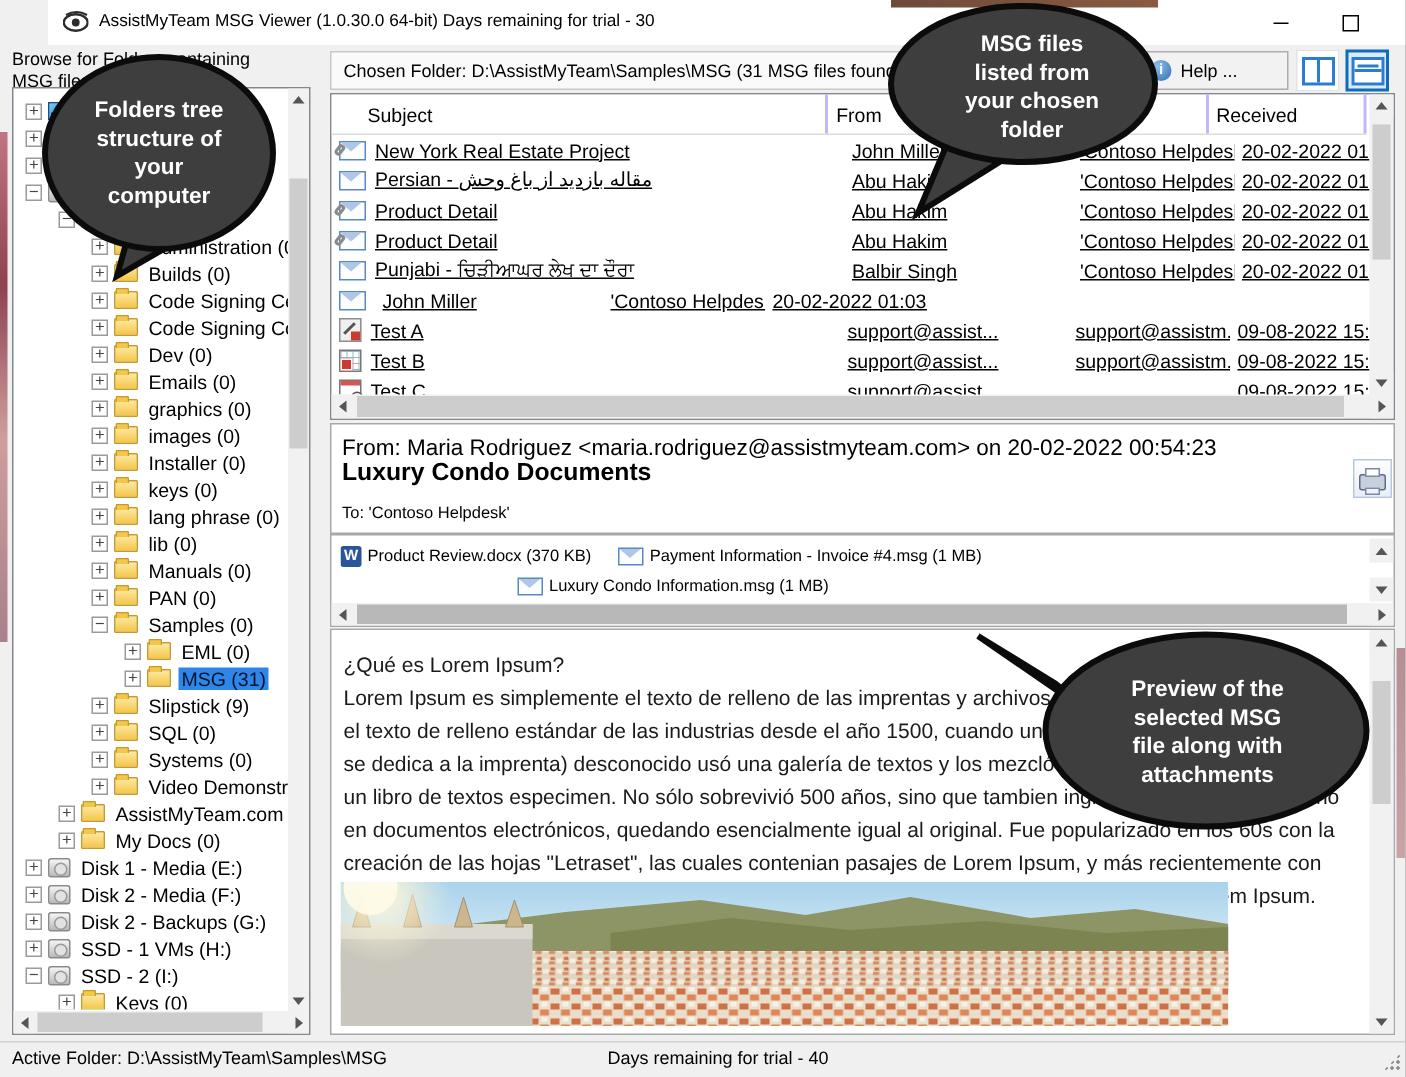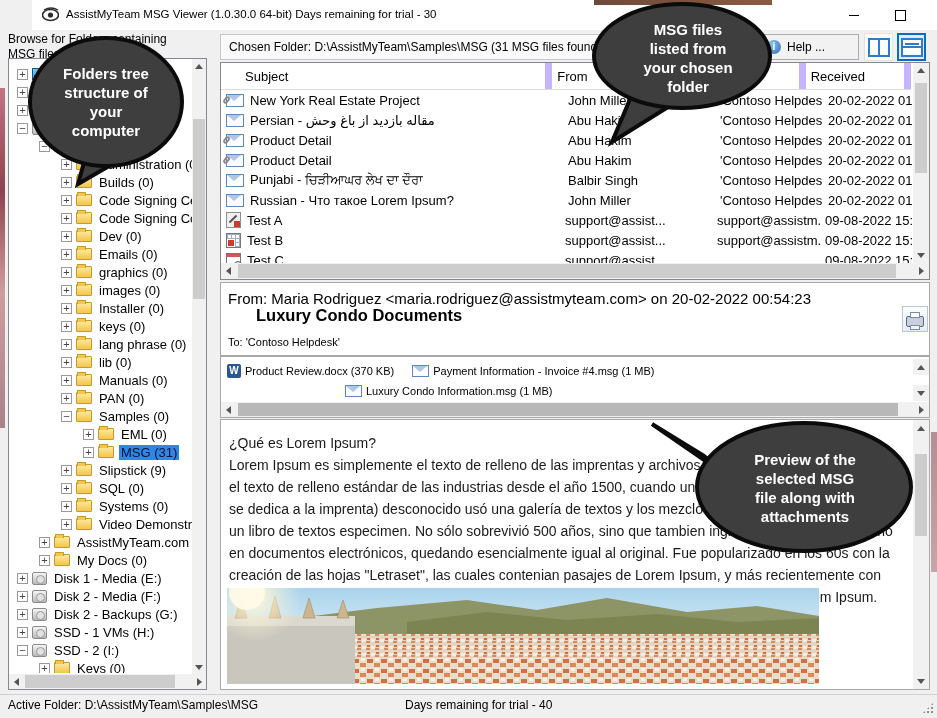--- a/index.html
+++ b/index.html
@@ -59,22 +59,22 @@
   .sb-btn{position:absolute;display:flex;align-items:center;justify-content:center;background:#f1f1f1;}
   .thumb{position:absolute;background:#cdcdcd;}
   .tri-up{width:0;height:0;border-left:4px solid transparent;border-right:4px solid transparent;border-bottom:5px solid #555;}
   .tri-down{width:0;height:0;border-left:4px solid transparent;border-right:4px solid transparent;border-top:5px solid #555;}
   .tri-left{width:0;height:0;border-top:4px solid transparent;border-bottom:4px solid transparent;border-right:5px solid #555;}
   .tri-right{width:0;height:0;border-top:4px solid transparent;border-bottom:4px solid transparent;border-left:5px solid #555;}
 
   
   .msg-list{left:220px;top:62px;width:710px;height:218px;background:#fff;border:1px solid #828790;box-sizing:border-box;overflow:hidden;}
   .list-header{position:absolute;left:0;top:0;width:690px;height:26px;display:flex;background:#fff;border-bottom:1px solid #dcdcdc;font-size:13px;color:#000;align-items:center;}
-  .hcell{height:100%;display:flex;align-items:center;border-right:7px solid #c4b5fd;box-sizing:border-box;padding-left:5px;overflow:hidden;white-space:nowrap;}
-  .list-rows{position:absolute;left:0;top:27px;width:692px;height:174px;overflow:hidden;}
+  .hcell{height:100%;display:flex;align-items:center;border-right:2px solid #c4b5fd;box-sizing:border-box;padding-left:5px;overflow:hidden;white-space:nowrap;}
+  .list-rows{position:absolute;left:0;top:27px;width:692px;height:174px;overflow:hidden;text-decoration:underline;}
   .lrow{display:flex;align-items:center;height:20px;font-size:13px;color:#000;white-space:nowrap;}
   .lcell{overflow:hidden;white-space:nowrap;box-sizing:border-box;flex:0 0 auto;}
   .li{flex:0 0 auto;position:relative;margin:0 6px 0 5px;}
 
   .ic-mail,.ic-mailclip,.ic-env{width:16px;height:11px;border:1px solid #5b87c5;background:#fbfdff;position:relative;}
   .ic-mail::before,.ic-mailclip::before,.ic-env::before{content:"";position:absolute;left:0;top:0;width:0;height:0;
       border-left:7px solid transparent;border-right:7px solid transparent;border-top:6px solid #aec7e6;}
   .ic-mailclip::after{content:"";position:absolute;left:-3px;top:1px;width:5px;height:8px;border:2px solid #8a8a8a;
       border-radius:3px 3px 4px 4px;transform:rotate(38deg);background:transparent;box-sizing:border-box;}
   .ic-task{width:13px;height:14px;border:1px solid #8e8e8e;background:#f0f0f0;position:relative;}
@@ -83,21 +83,21 @@
   .ic-grid{width:13px;height:13px;border:1px solid #777;background:#fff;position:relative;
       background-image:linear-gradient(#9db2c8 1px,transparent 1px),linear-gradient(90deg,#9db2c8 1px,transparent 1px);background-size:4px 4px;}
   .ic-grid::after{content:"";position:absolute;left:0;bottom:0;width:6px;height:6px;background:#cc3b2f;border:1px solid #fff;}
   .ic-cal{width:13px;height:13px;border:1px solid #777;background:#fff;position:relative;}
   .ic-cal::before{content:"";position:absolute;left:0;top:0;right:0;height:3px;background:#d9534f;}
   .ic-cal::after{content:"";position:absolute;right:-2px;bottom:-2px;width:6px;height:6px;border:1px solid #555;border-radius:50%;background:#eee;}
 
   
   .pv-head{left:220px;top:282px;width:710px;height:74px;background:#fff;border:1px solid #a8a8a8;box-sizing:border-box;}
   .pv-from{left:228px;top:290px;font-size:15px;color:#000;white-space:nowrap;}
-  .pv-subject{left:228px;top:306px;font-size:16.5px;font-weight:bold;color:#000;white-space:nowrap;margin-left:28px;}
+  .pv-subject{left:228px;top:306px;font-size:16.5px;font-weight:bold;color:#000;white-space:nowrap;}
   .pv-to{left:228px;top:336px;font-size:11px;color:#000;white-space:nowrap;}
   .print-btn{left:902px;top:306px;width:26px;height:26px;border:1px solid #b5c7e0;background:linear-gradient(#fdfdfd,#e9eef6);
              display:flex;align-items:center;justify-content:center;box-sizing:border-box;}
   .printer{position:relative;width:16px;height:9px;background:#c7d0dd;border:1px solid #5e6c87;border-radius:2px;margin-top:4px;}
   .printer::before{content:"";position:absolute;top:-5px;left:3px;width:8px;height:4px;background:#fff;border:1px solid #7c8aa5;}
   .printer::after{content:"";position:absolute;bottom:-4px;left:3px;width:8px;height:3px;background:#eef2fa;border:1px solid #7c8aa5;}
 
   .pv-att{left:220px;top:356px;width:710px;height:62px;background:#fff;border:1px solid #a8a8a8;box-sizing:border-box;overflow:hidden;}
   .att-flow{position:absolute;left:6px;top:4px;width:682px;height:40px;overflow:hidden;font-size:11px;color:#000;
             display:flex;flex-wrap:wrap;align-content:flex-start;column-gap:18px;}
@@ -397,21 +397,20 @@
         </div>
         <div class="lrow">
           <span class="li ic-mail"></span>
           <span class="lcell" style="width: 313px;">Punjabi - ਚਿੜੀਆਘਰ ਲੇਖ ਦਾ ਦੌਰਾ</span>
           <span class="lcell" style="width: 152px; padding-left: 5px;">Balbir Singh</span>
           <span class="lcell" style="width: 108px; padding-left: 5px;">'Contoso Helpdesk'</span>
           <span class="lcell" style="width: 108px; padding-left: 5px;">20-02-2022 01:28:4</span>
         </div>
         <div class="lrow">
           <span class="li ic-mail"></span>
-          <span class="lcell" style="width: 313px;">Russian - Что такое Lorem Ipsum?</span>
           <span class="lcell" style="width: 152px; padding-left: 5px;">John Miller</span>
           <span class="lcell" style="width: 108px; padding-left: 5px;">'Contoso Helpdesk'</span>
           <span class="lcell" style="width: 108px; padding-left: 5px;">20-02-2022 01:03:4</span>
         </div>
         <div class="lrow">
           <span class="li ic-task"></span>
           <span class="lcell" style="width: 313px;">Test A</span>
           <span class="lcell" style="width: 152px; padding-left: 5px;">support@assist...</span>
           <span class="lcell" style="width: 108px; padding-left: 5px;">support@assistm...</span>
           <span class="lcell" style="width: 108px; padding-left: 5px;">09-08-2022 15:29:3</span>

